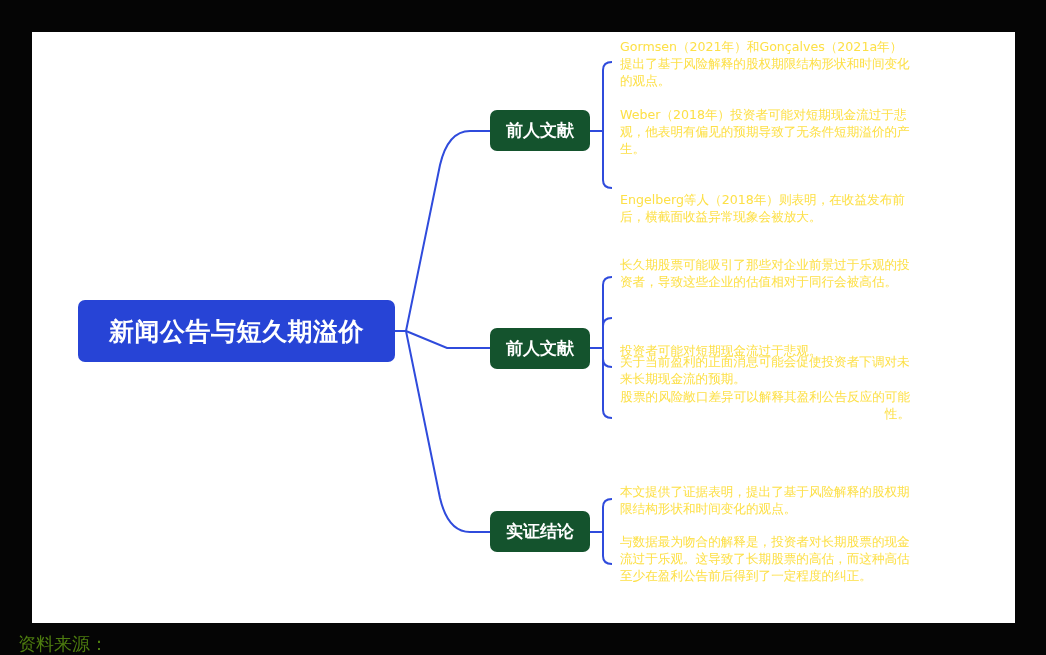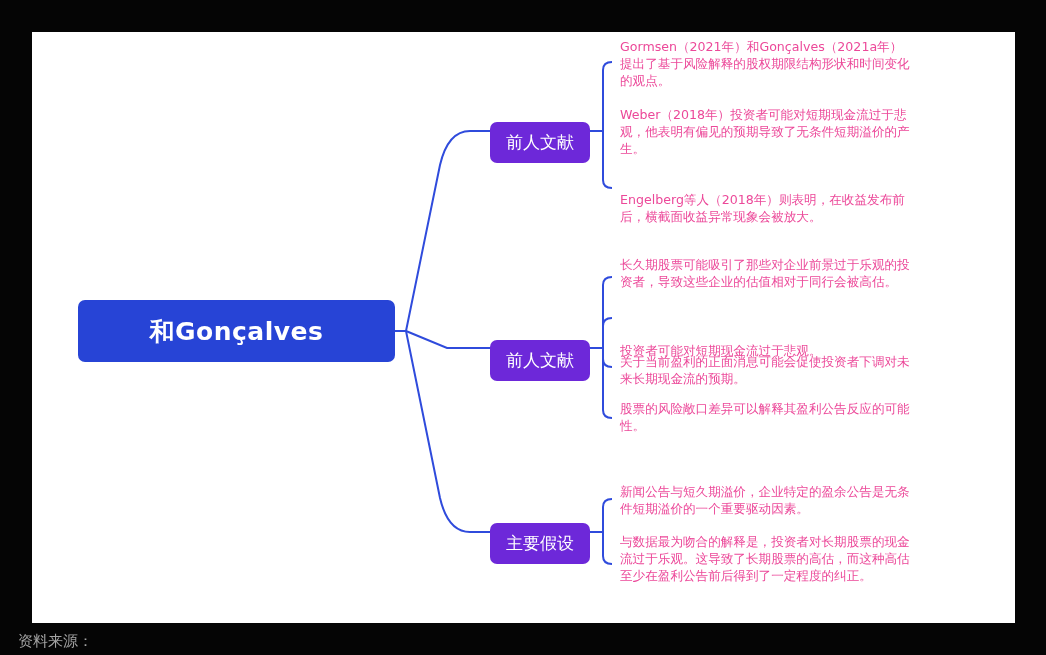--- a/index.html
+++ b/index.html
@@ -12,31 +12,31 @@
   }
   svg.links { position:absolute; left:0; top:0; width:1046px; height:655px; pointer-events:none; }
   .root {
     position:absolute; left:78px; top:300px; width:317px; height:62px;
     background:#2744d6; border-radius:7px; color:#fff;
     display:flex; align-items:center; justify-content:center;
     font-size:25px; font-weight:bold; letter-spacing:0.5px;
   }
   .branch {
     position:absolute; left:490px; width:100px; height:41px;
-    background:#6d28d9; border-radius:7px; color:#fff;
+    background:#14532d; border-radius:7px; color:#fff;
     display:flex; align-items:center; justify-content:center;
-    font-size:17px; font-weight:normal;margin-top:12px;
+    font-size:17px; font-weight:bold;
   }
   .leaf {
     position:absolute; left:620px; width:290px;
-    font-size:12.6px; line-height:17px; color:#ec4899;
+    font-size:12.6px; line-height:17px; color:#fde047;
   }
   .source {
-    position:absolute; left:18px; top:632px; color:#a3a3a3;
-    font-family:"DejaVu Serif", "Liberation Serif", serif; font-size:15px;
+    position:absolute; left:18px; top:632px; color:#4d7c0f;
+    font-family:"DejaVu Serif", "Liberation Serif", serif; font-size:18px;
   }
 </style>
 </head>
 <body>
 
 <div class="canvas"></div>
 
 <svg class="links" viewBox="0 0 1046 655">
   <g fill="none" stroke="#2f4bdc" stroke-width="2">
 
@@ -56,38 +56,38 @@
 
     <path d="M612 277 Q603 277 603 285 L603 410 Q603 418 612 418"></path>
     <path d="M612 318 Q603 318 603 326"></path>
     <path d="M603 359 Q603 367 612 367"></path>
 
     <path d="M612 499 Q603 499 603 507 L603 556 Q603 564 612 564"></path>
   </g>
 </svg>
 
 <div class="root">
-  <span>和Gonçalves</span>
+  <span>新闻公告与短久期溢价</span>
 </div>
 
 <div class="branch" style="top:110px;">
   <span>前人文献</span>
 </div>
 <div class="branch" style="top:328px;">
   <span>前人文献</span>
 </div>
 <div class="branch" style="top:511px;">
-  <span>主要假设</span>
+  <span>实证结论</span>
 </div>
 
 <div class="leaf" style="top:38px;">Gormsen（2021年）和Gonçalves（2021a年）提出了基于风险解释的股权期限结构形状和时间变化的观点。</div>
 <div class="leaf" style="top:106px;">Weber（2018年）投资者可能对短期现金流过于悲观，他表明有偏见的预期导致了无条件短期溢价的产生。</div>
 <div class="leaf" style="top:191px;">Engelberg等人（2018年）则表明，在收益发布前后，横截面收益异常现象会被放大。</div>
 
 <div class="leaf" style="top:256px;">长久期股票可能吸引了那些对企业前景过于乐观的投资者，导致这些企业的估值相对于同行会被高估。</div>
 <div class="leaf" style="top:320px;margin-top:22px;">投资者可能对短期现金流过于悲观。</div>
 <div class="leaf" style="top:353px;">关于当前盈利的正面消息可能会促使投资者下调对未来长期现金流的预期。</div>
-<div class="leaf" style="top:400px;">股票的风险敞口差异可以解释其盈利公告反应的可能性。</div>
+<div class="leaf" style="top:388px;text-align:right;">股票的风险敞口差异可以解释其盈利公告反应的可能性。</div>
 
-<div class="leaf" style="top:483px;">新闻公告与短久期溢价，企业特定的盈余公告是无条件短期溢价的一个重要驱动因素。</div>
+<div class="leaf" style="top:483px;">本文提供了证据表明，提出了基于风险解释的股权期限结构形状和时间变化的观点。</div>
 <div class="leaf" style="top:533px;">与数据最为吻合的解释是，投资者对长期股票的现金流过于乐观。这导致了长期股票的高估，而这种高估至少在盈利公告前后得到了一定程度的纠正。</div>
 
 <div class="source">资料来源：</div>
 
 </body></html>

